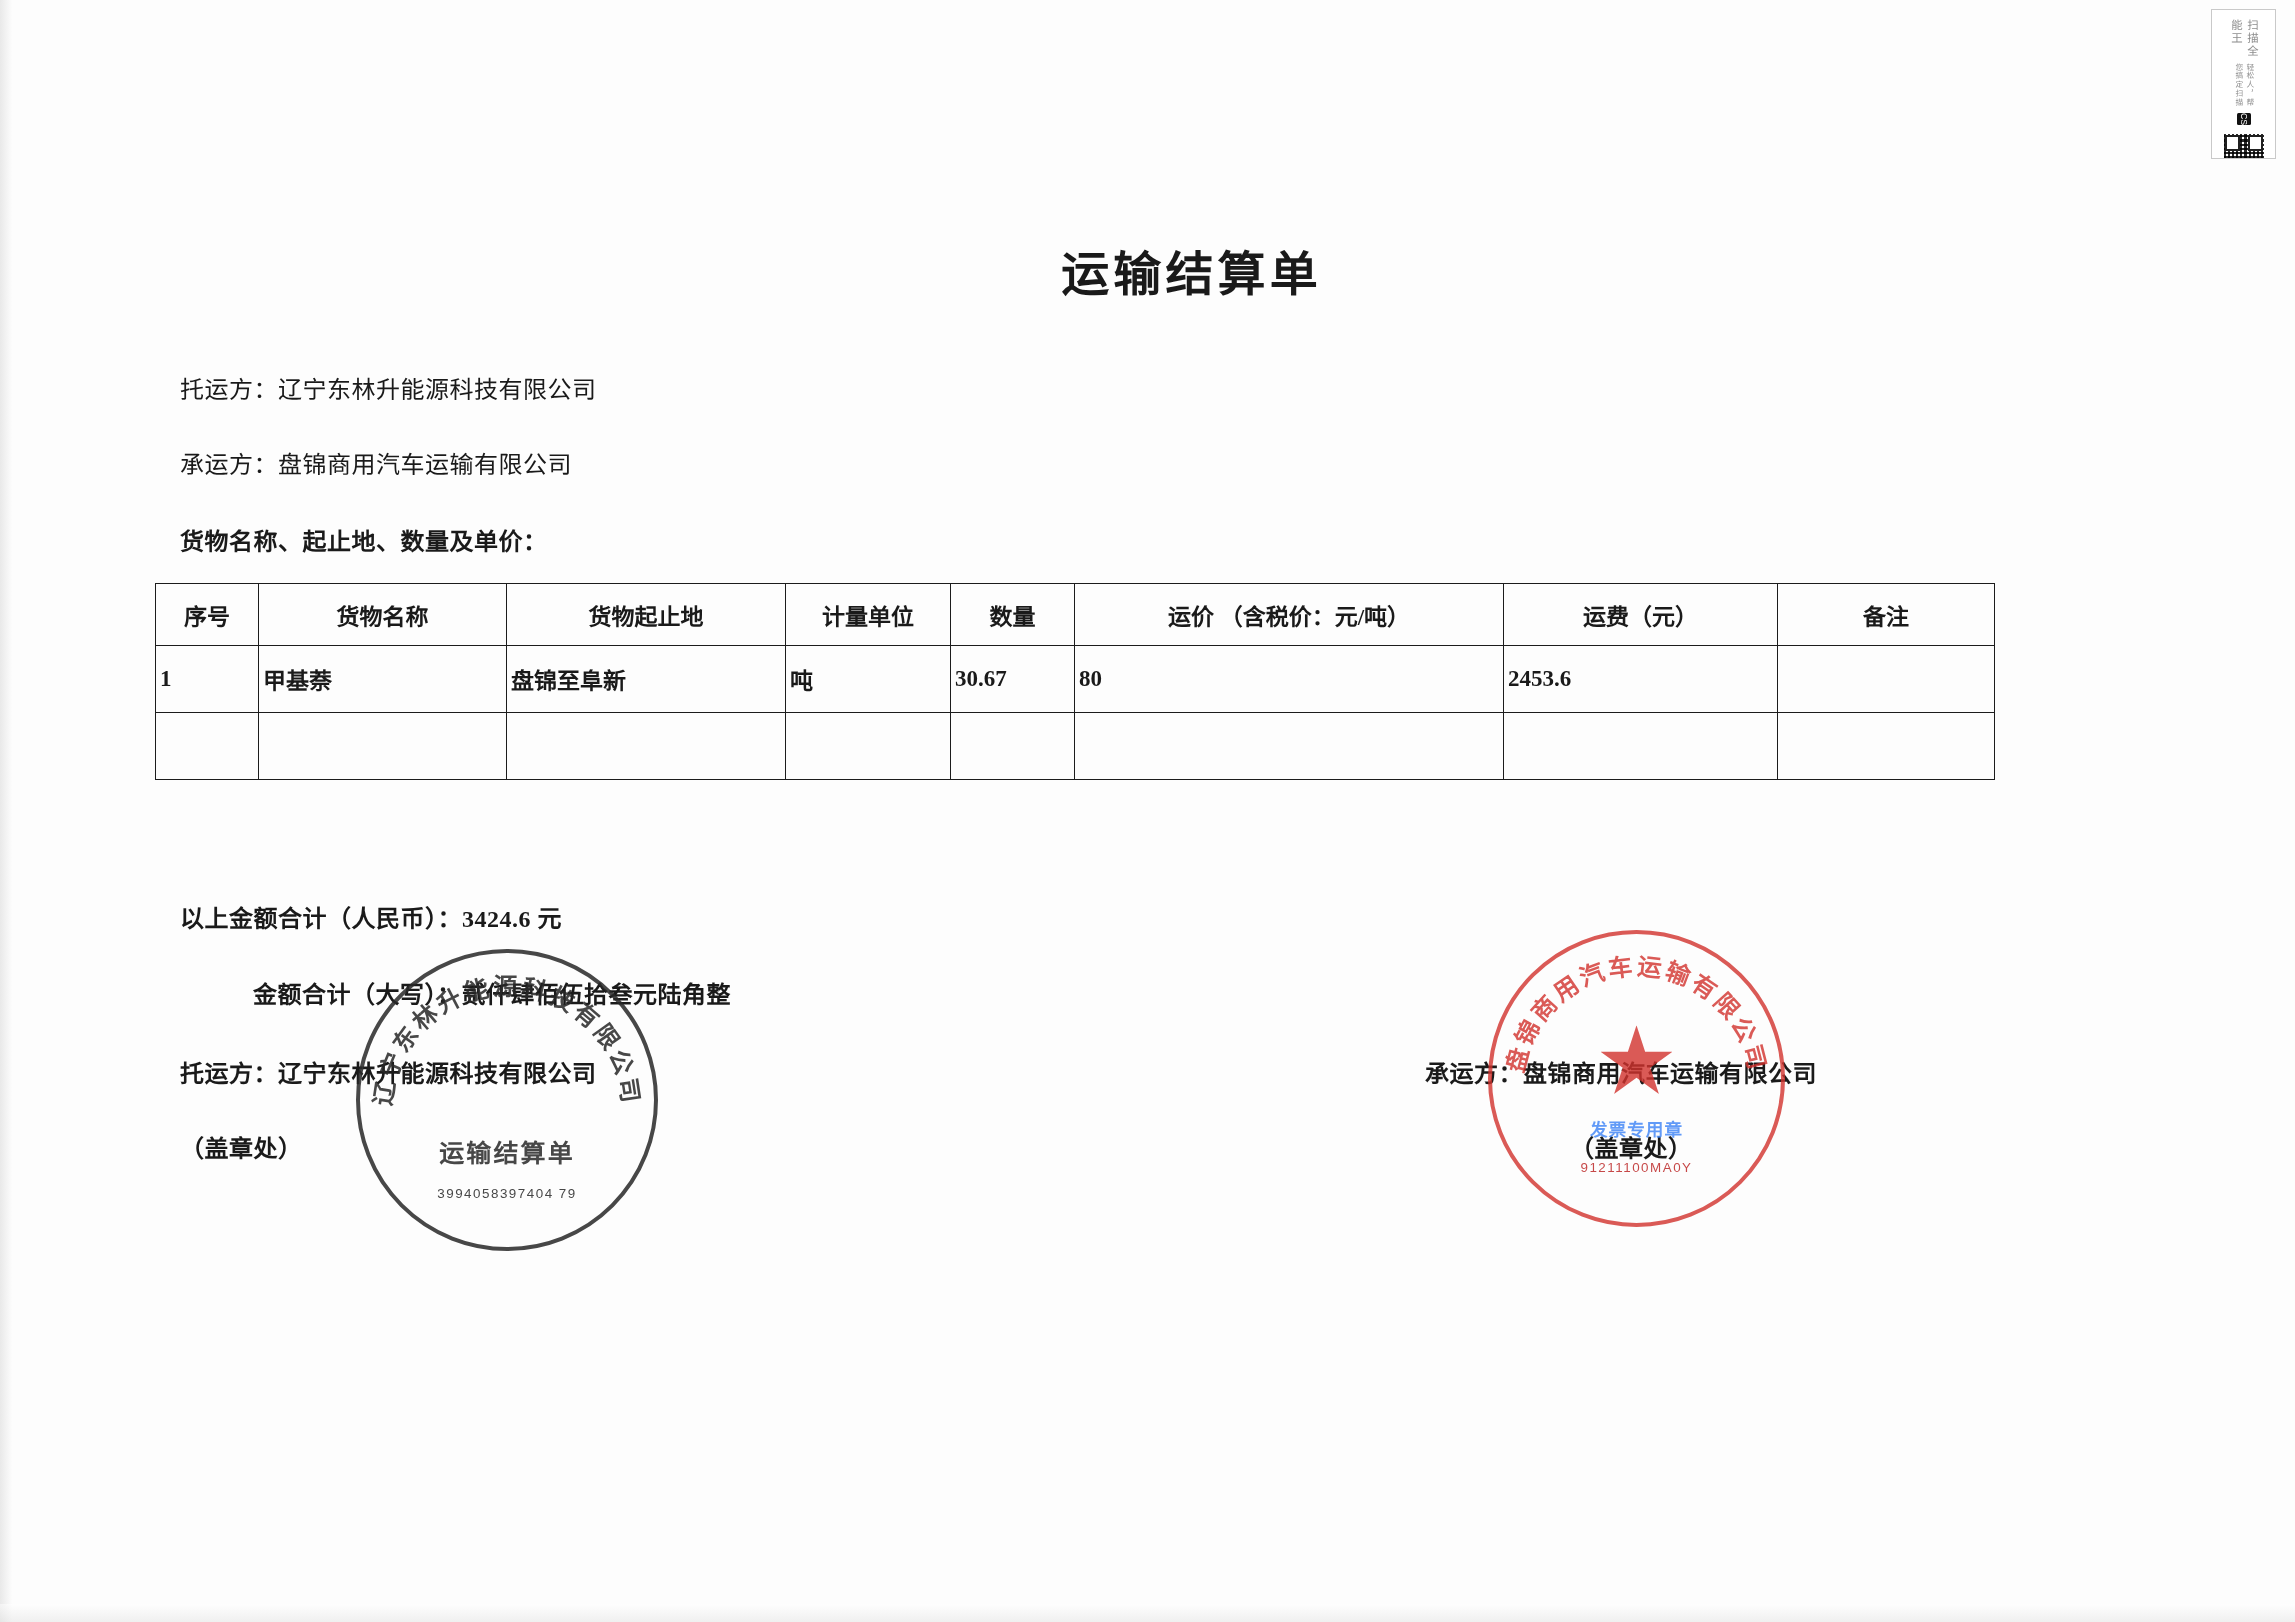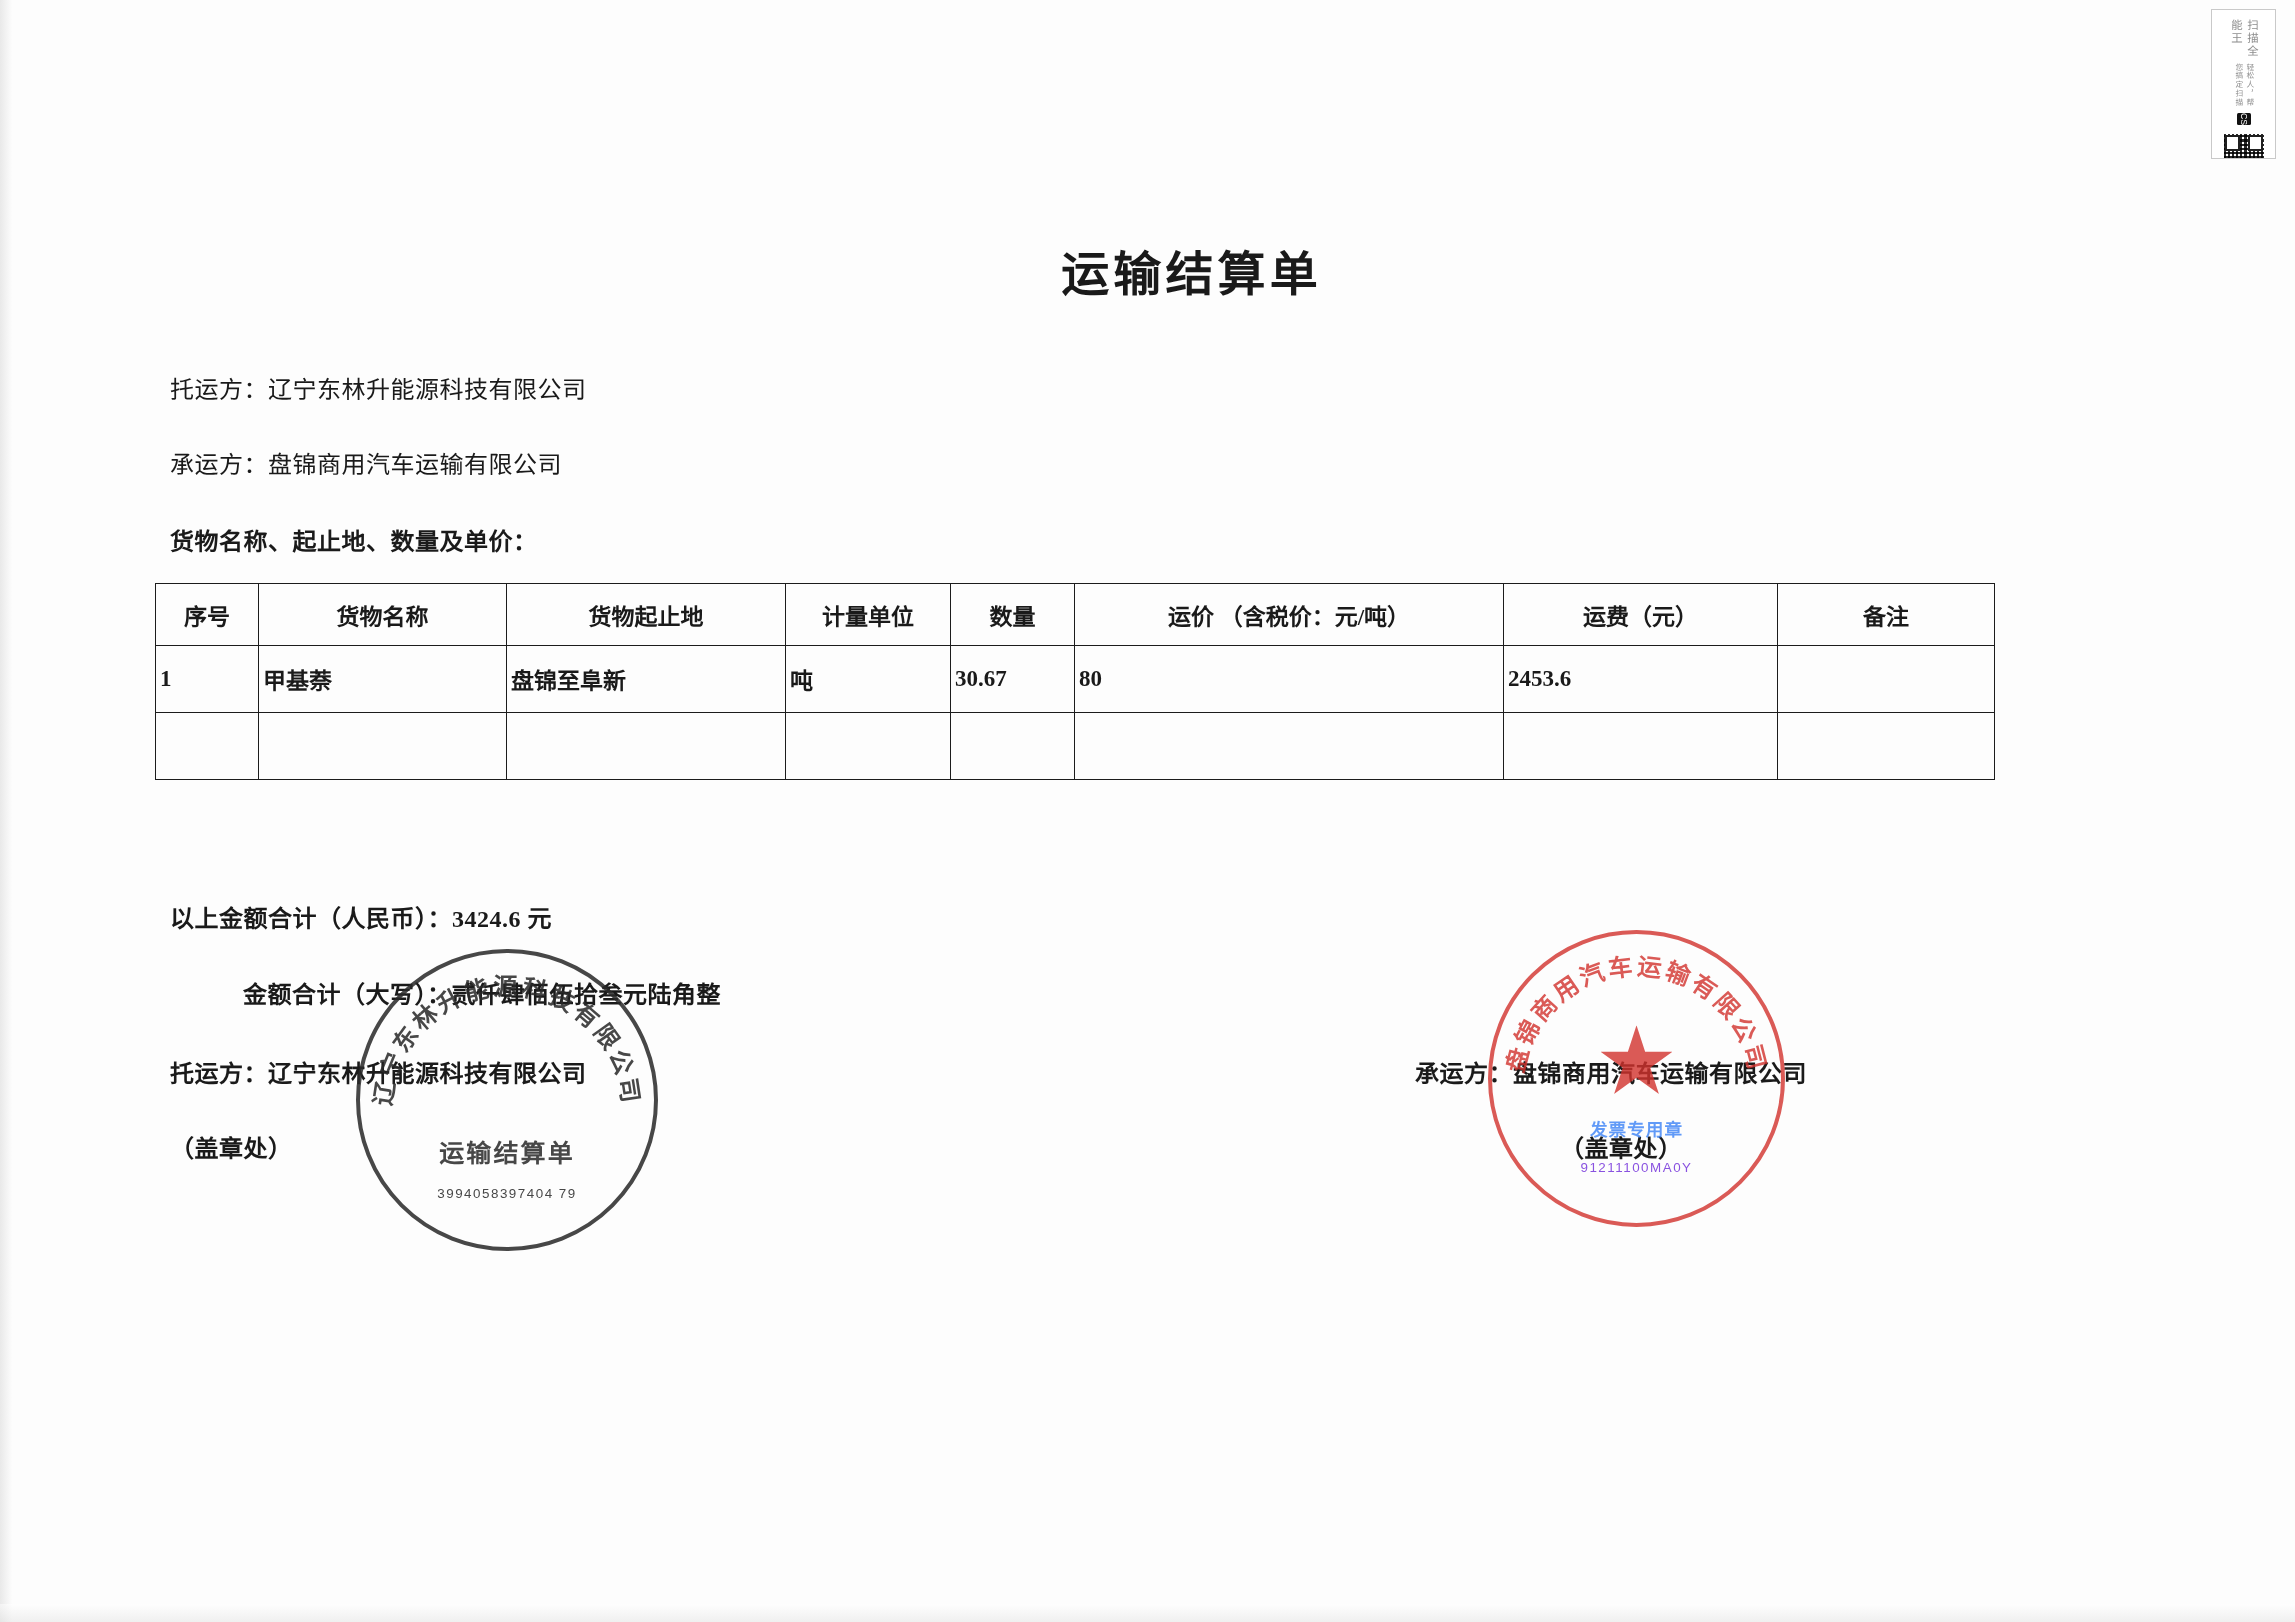--- a/index.html
+++ b/index.html
@@ -117,20 +117,21 @@
     letter-spacing: 4.1px;
     font-weight: 700;
     font-family: "Liberation Serif", "DejaVu Serif", serif;
     padding-left: 44px;
   }
   .line-row {
     position: absolute;
     font-size: 24px;
     letter-spacing: 0.5px;
     white-space: nowrap;
+    margin-left: 10px;
   }
   .l-shipper { top: 370px; left: 170px; }
   .l-carrier { top: 445px; left: 170px; }
   .l-goodshdr { top: 522px; left: 170px; font-weight: 600; }
 
   table.goods {
     position: absolute;
     top: 583px;
     left: 155px;
     width: 1839px;
@@ -225,21 +226,21 @@
 
   .stamp-code {
     position: absolute;
     left: 0; width: 100%;
     text-align: center;
     font-size: 13.4px;
     letter-spacing: 1.5px;
     font-family: "Liberation Sans", sans-serif;
   }
   .stamp-shipper .stamp-code { top: 233px; color: #2a2a2a; }
-  .stamp-carrier .stamp-code { top: 226px; color: #6d28d9; }
+  .stamp-carrier .stamp-code { top: 226px; color: #b91c1c; }
 
   .star {
     position: absolute;
     left: 50%;
     transform: translateX(-50%);
     font-size: 77px;
     line-height: 1;
   }
   .stamp-carrier .star { top: 91px; color: #d2322d; }
 </style>

